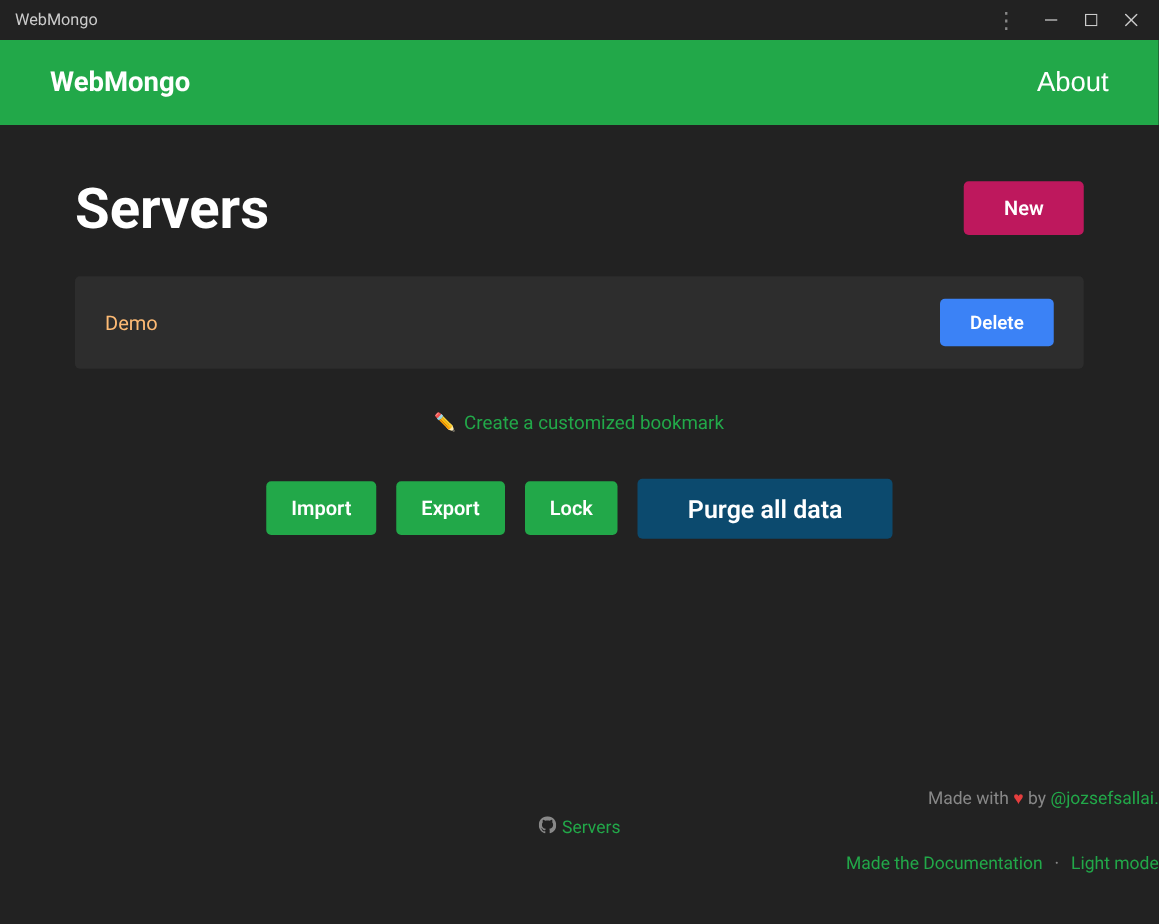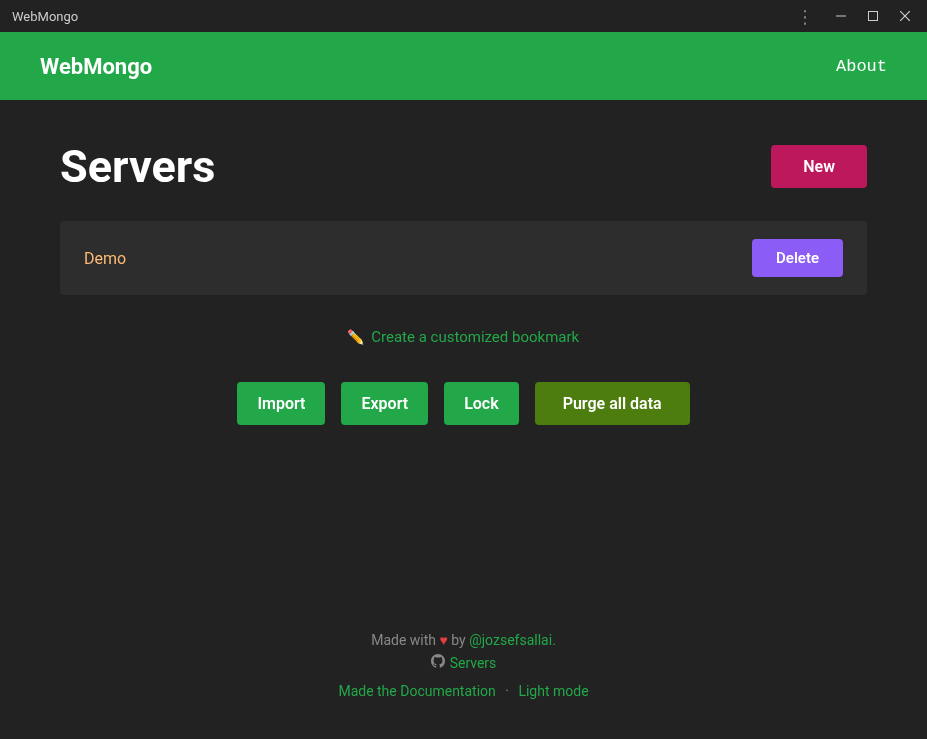--- a/index.html
+++ b/index.html
@@ -70,26 +70,26 @@
       padding: 0 40px;
     }
 
     .app-logo {
       font-size: 22px;
       font-weight: 700;
       color: #ffffff;
     }
 
     .app-nav-about {
-      font-size: 17px;
+      font-size: 22px;
       color: #ffffff;
       cursor: pointer;
       background: none;
       border: none;
-      font-family: Liberation Mono, monospace;
+      font-family: Liberation Sans, sans-serif;
       text-align: right;
     }
 
     
     .main-content {
       padding: 40px 60px;
     }
 
     .servers-header {
       display: flex;
@@ -133,21 +133,21 @@
     }
 
     .server-name {
       color: #fdba74;
       font-size: 16px;
       cursor: pointer;
       text-decoration: none;
     }
 
     .btn-delete {
-      background-color: #8b5cf6;
+      background-color: #3b82f6;
       color: #ffffff;
       border: none;
       padding: 10px 24px;
       font-size: 15px;
       font-weight: 600;
       border-radius: 4px;
       cursor: pointer;
       font-family: inherit;
     }
 
@@ -186,38 +186,38 @@
       border: none;
       padding: 12px 20px;
       font-size: 16px;
       font-weight: 600;
       border-radius: 4px;
       cursor: pointer;
       font-family: inherit;
     }
 
     .btn-purge {
-      background-color: #4d7c0f;
-      color: #ffffff;
-      border: none;
-      padding: 12px 28px;
-      font-size: 16px;
+      background-color: #0c4a6e;
+      color: #ffffff;
+      border: none;
+      padding: 12px 40px;
+      font-size: 20px;
       font-weight: 600;
       border-radius: 4px;
       cursor: pointer;
       font-family: inherit;
     }
 
     
     .footer {
       position: absolute;
       bottom: 40px;
       left: 0;
       right: 0;
-      text-align: center;
+      text-align: right;
     }
 
     .footer-made-with {
       font-size: 14px;
       color: #888888;
       margin-bottom: 6px;
     }
 
     .footer-heart {
       color: #e53e3e;

